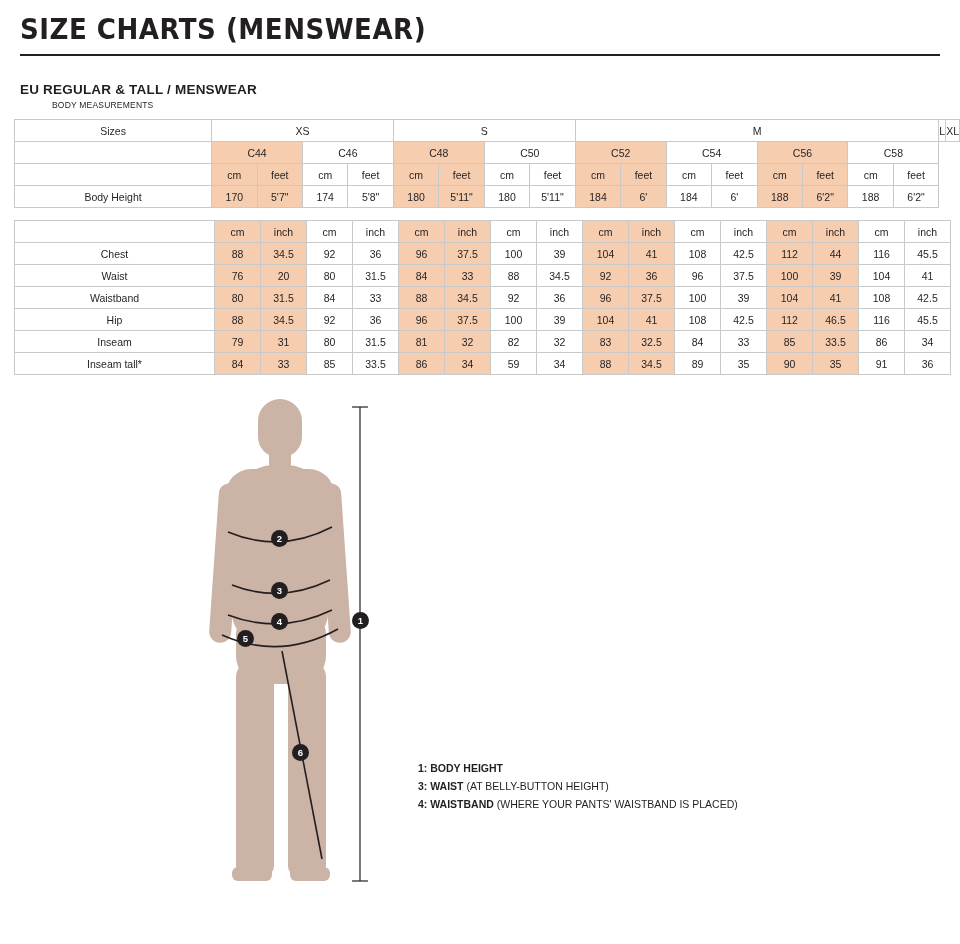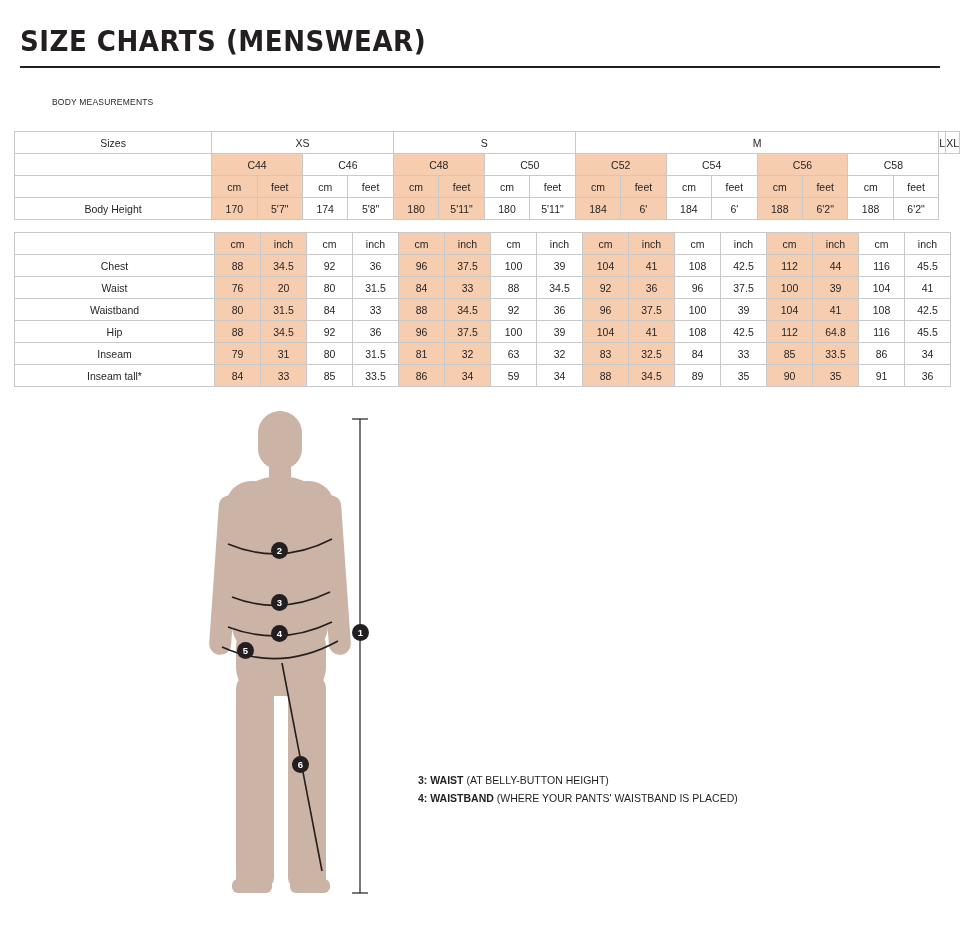--- a/index.html
+++ b/index.html
@@ -17,21 +17,21 @@
   }
   .page {
     width: 960px;
     height: 944px;
     position: relative;
     box-sizing: border-box;
   }
 
   
   .title-wrap {
-    padding: 24px 0 0 20px;
+    padding: 12px 0 0 20px;
   }
   h1.page-title {
     font-size: 29px;
     letter-spacing: 0.5px;
     font-weight: bold;
     margin: 0 0 8px 0;
     font-family: "DejaVu Sans", sans-serif;
     font-stretch: condensed;
   }
   .title-rule {
@@ -79,21 +79,21 @@
     padding-left: 5px;
     font-size: 10.5px;
   }
   td.peach {
     background: #f6cdaf;
   }
   td.blank {
     border: none;
     background: transparent;
   }
-  .table1-wrap { margin-top: 24px; }
+  .table1-wrap { margin-top: 9px; }
   .table2-wrap { margin-top: 12px; }
 
   
   col.c-label { width: 200px; }
   col.c-val   { width: 46px; }
 
   
   .figure-area {
     position: relative;
     height: 520px;
@@ -190,20 +190,21 @@
 <body>
 
 <div class="page">
 
   <div class="title-wrap">
     <h1 class="page-title">SIZE CHARTS (MENSWEAR)</h1>
   </div>
   <div class="title-rule"></div>
 
   <div class="subhead-wrap">
+    <h2 class="sub-title">EU REGULAR &amp; TALL / MENSWEAR</h2>
     <div class="sub-caption">BODY MEASUREMENTS</div>
   </div>
 
   <div class="table1-wrap">
     <table class="size-table" id="table-height">
       <colgroup id="cg1">
           <col class="c-label">
           <col class="c-val">
           <col class="c-val">
           <col class="c-val">
@@ -389,33 +390,33 @@
             <td>36</td>
             <td class="peach">96</td>
             <td class="peach">37.5</td>
             <td>100</td>
             <td>39</td>
             <td class="peach">104</td>
             <td class="peach">41</td>
             <td>108</td>
             <td>42.5</td>
             <td class="peach">112</td>
-            <td class="peach">64.8</td>
+            <td class="peach">46.5</td>
             <td>116</td>
             <td>45.5</td>
           </tr>
           <tr>
             <td class="label-cell">Inseam</td>
             <td class="peach">79</td>
             <td class="peach">31</td>
             <td>80</td>
             <td>31.5</td>
             <td class="peach">81</td>
             <td class="peach">32</td>
-            <td>63</td>
+            <td>82</td>
             <td>32</td>
             <td class="peach">83</td>
             <td class="peach">32.5</td>
             <td>84</td>
             <td>33</td>
             <td class="peach">85</td>
             <td class="peach">33.5</td>
             <td>86</td>
             <td>34</td>
           </tr>
@@ -475,18 +476,19 @@
 
       <div class="marker" style="left:182px; top:213px;">1</div>
       <div class="marker" style="left:101px; top:131px;">2</div>
       <div class="marker" style="left:101px; top:183px;">3</div>
       <div class="marker" style="left:101px; top:214px;">4</div>
       <div class="marker" style="left:67px; top:231px;">5</div>
       <div class="marker" style="left:122px; top:345px;">6</div>
     </div>
 
     <div class="legend" id="legend">
+        <div><span class="num">1: </span><span class="term">BODY HEIGHT</span></div>
         <div><span class="num">3: </span><span class="term">WAIST</span><span class="note"> (AT BELLY-BUTTON HEIGHT)</span></div>
         <div><span class="num">4: </span><span class="term">WAISTBAND</span><span class="note"> (WHERE YOUR PANTS' WAISTBAND IS PLACED)</span></div>
       </div>
   </div>
 
 </div>
 
 </body></html>

